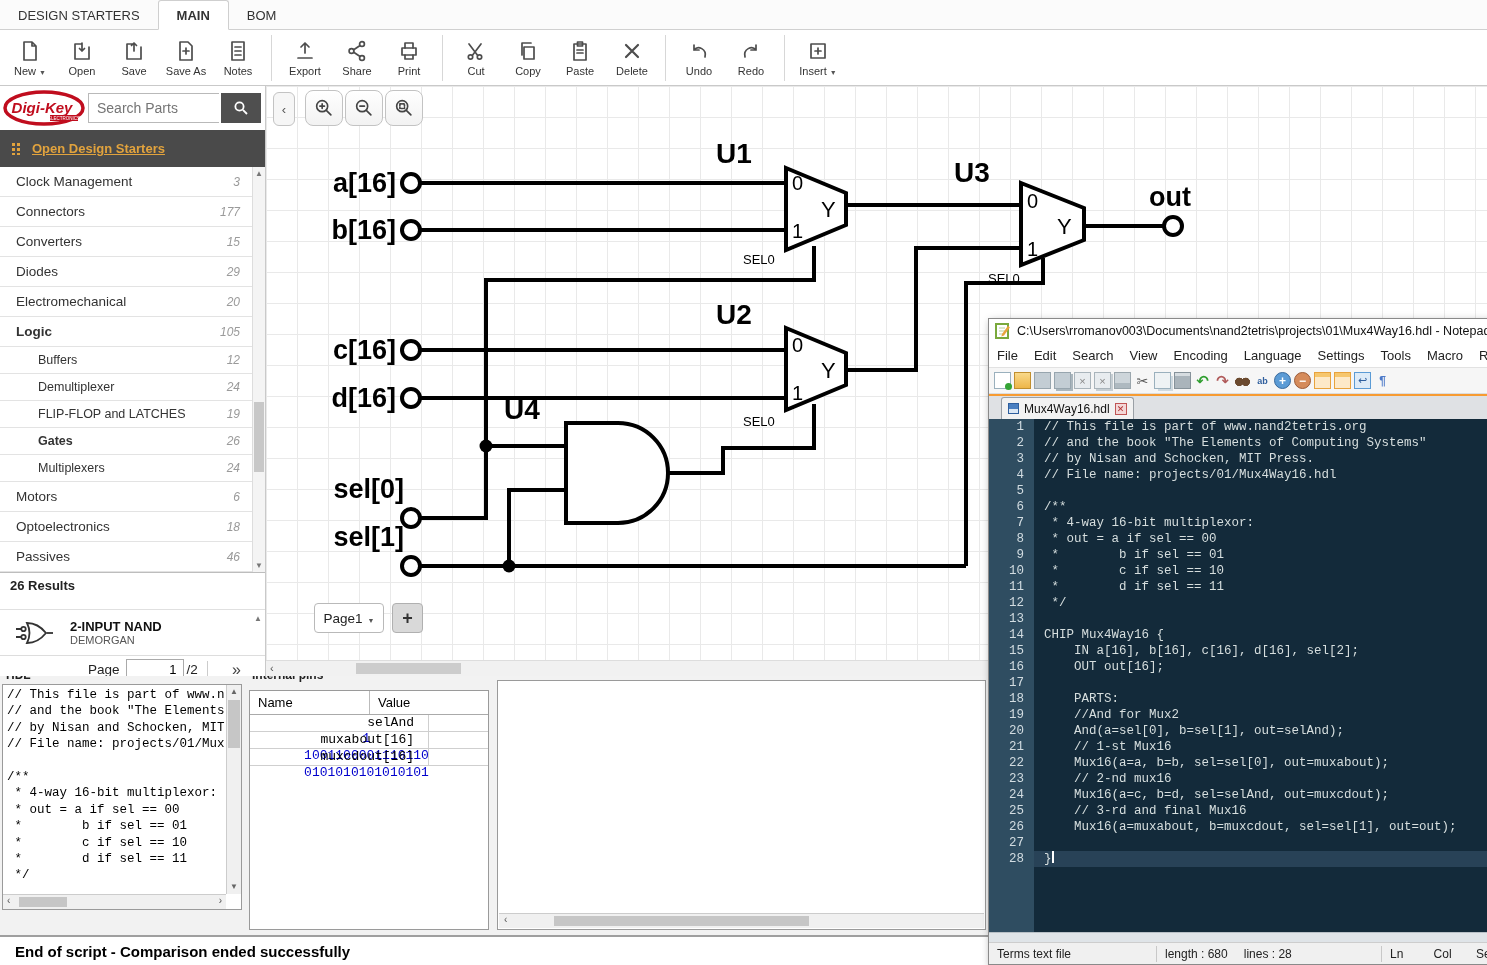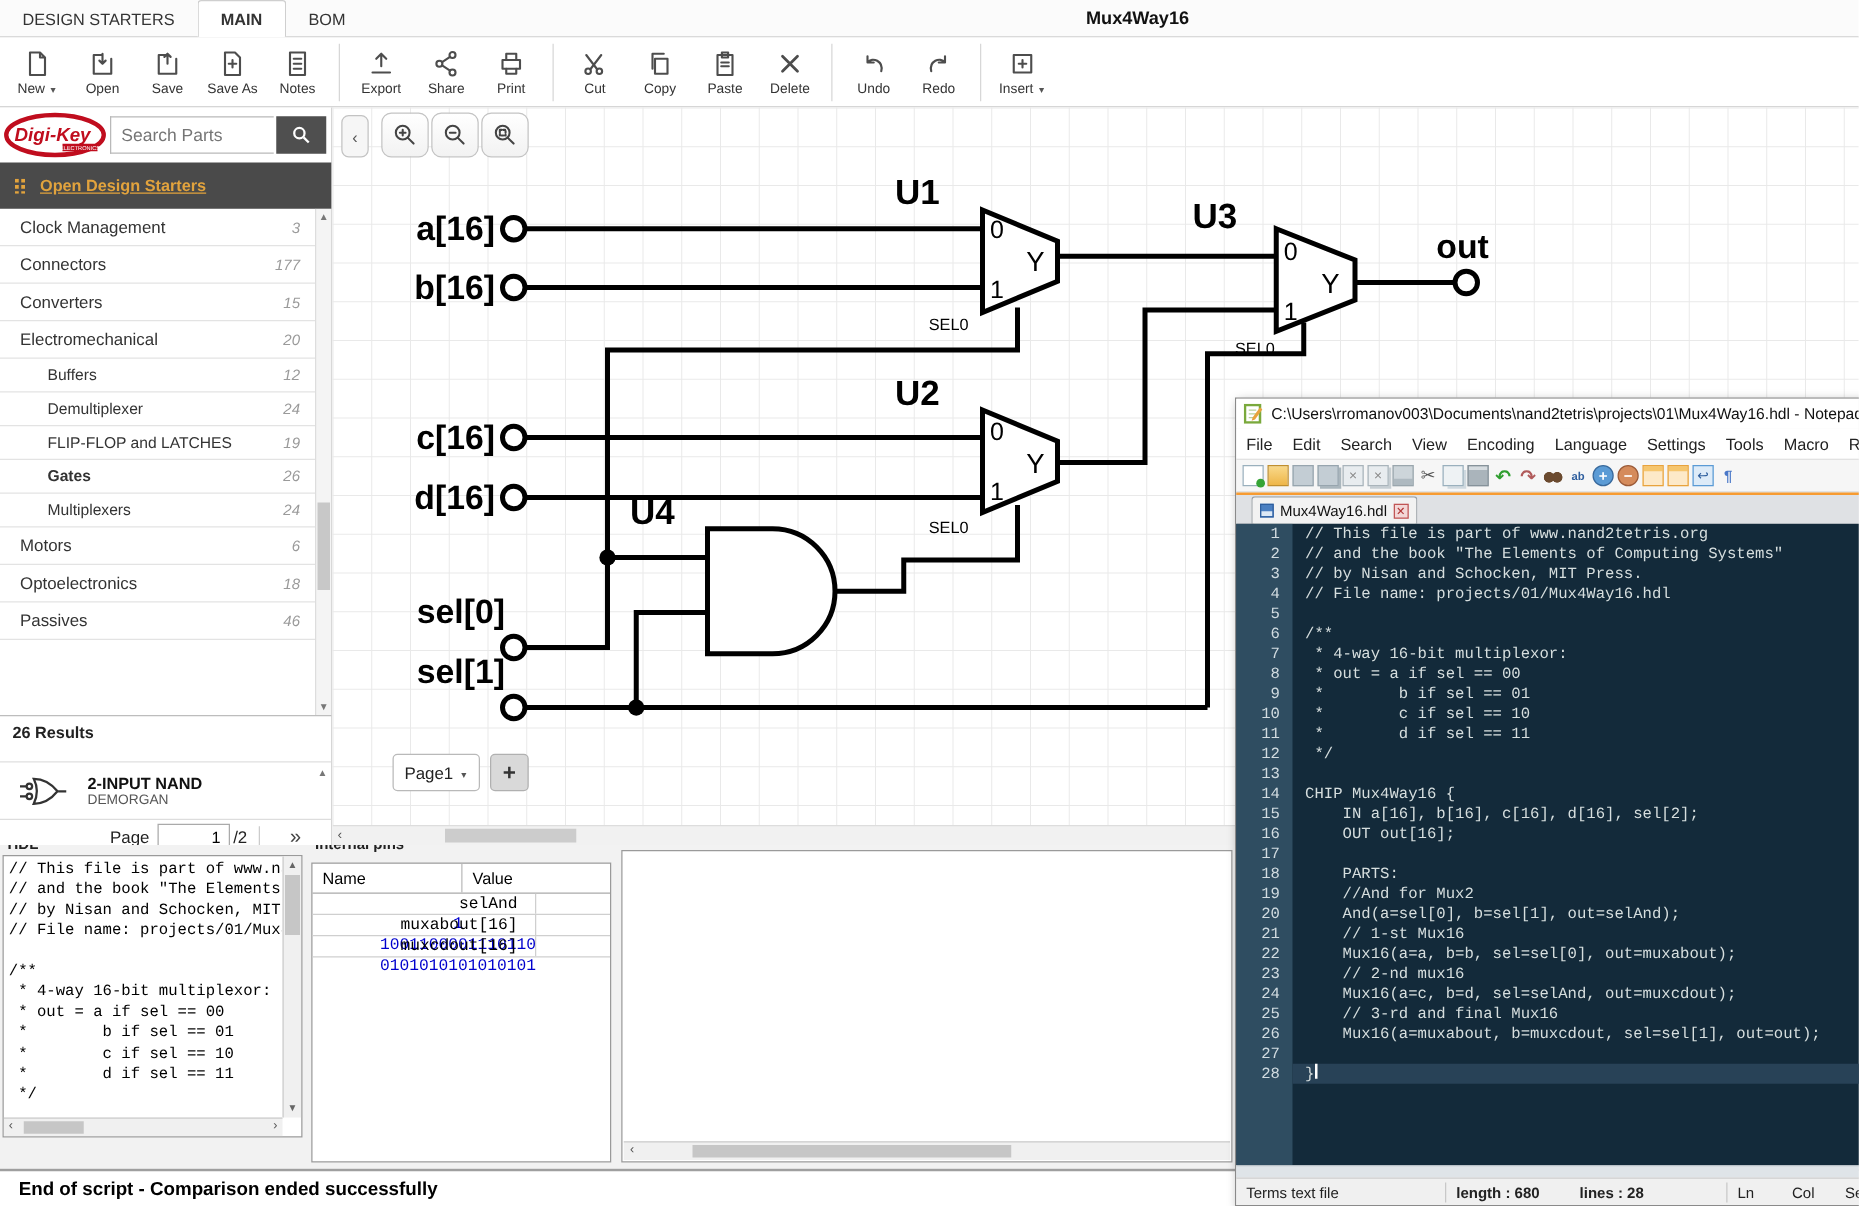--- a/index.html
+++ b/index.html
@@ -178,30 +178,29 @@
     font-size:12.5px; line-height:16px; }
   .ed-num { width:45px; text-align:right; padding-right:10px; color:#d2dce1; flex:none; }
   .ed-code { flex:1; white-space:pre; color:#d6dede; padding-left:10px; }
   .ed-row:last-of-type .ed-code { background:#284257; }
   .ed-row:last-of-type .ed-code::after { content:""; display:inline-block; width:2px; height:12px;
     background:#fff; vertical-align:-1px; }
   .npp-hstrip { height:10px; background:#dfe4e8; border-top:1px solid #b8c0c6; }
   .npp-status { height:22px; background:#f0f0f0; border-top:1px solid #cdcdcd; display:flex;
     align-items:center; font-size:12px; color:#222; }
   .nst { padding:0 8px; border-right:1px solid #c8c8c8; height:16px; line-height:16px; }
-  .nst.s1 { width:168px; } .nst.s2 { width:225px; display:flex; gap:32px;font-weight:bold; } .nst.s3 { flex:1; display:flex; gap:24px; }
+  .nst.s1 { width:168px; } .nst.s2 { width:225px; display:flex; gap:16px; } .nst.s3 { flex:1; display:flex; gap:24px; }
 </style>
 </head>
 <body>
 
 <div class="app-header">
   <div class="hdr-tab">DESIGN STARTERS</div>
   <div class="hdr-tab active">MAIN</div>
   <div class="hdr-tab">BOM</div>
-  <div class="hdr-title">Mux4Way16</div>
 </div>
 
 <div class="main-toolbar">
   <div class="tb-btn">
     <svg viewBox="0 0 24 24">
         <path d="M6 3h8l4 4v14H6z M14 3v4h4"></path>
       </svg>
     <span class="tb-label"><span>New</span> <span class="tb-caret">▼</span></span>
   </div>
   <div class="tb-btn">
@@ -342,26 +341,34 @@
         <div class="cat-row">
           <span class="cat-label">Connectors</span>
           <span class="cat-count">177</span>
         </div>
 
         <div class="cat-row">
           <span class="cat-label">Converters</span>
           <span class="cat-count">15</span>
         </div>
 
+        <div class="cat-row">
+          <span class="cat-label">Diodes</span>
+          <span class="cat-count">29</span>
+        </div>
 
         <div class="cat-row">
           <span class="cat-label">Electromechanical</span>
           <span class="cat-count">20</span>
         </div>
 
+        <div class="cat-row bold">
+          <span class="cat-label">Logic</span>
+          <span class="cat-count">105</span>
+        </div>
 
         <div class="cat-row sub">
           <span class="cat-label">Buffers</span>
           <span class="cat-count">12</span>
         </div>
 
         <div class="cat-row sub">
           <span class="cat-label">Demultiplexer</span>
           <span class="cat-count">24</span>
         </div>

